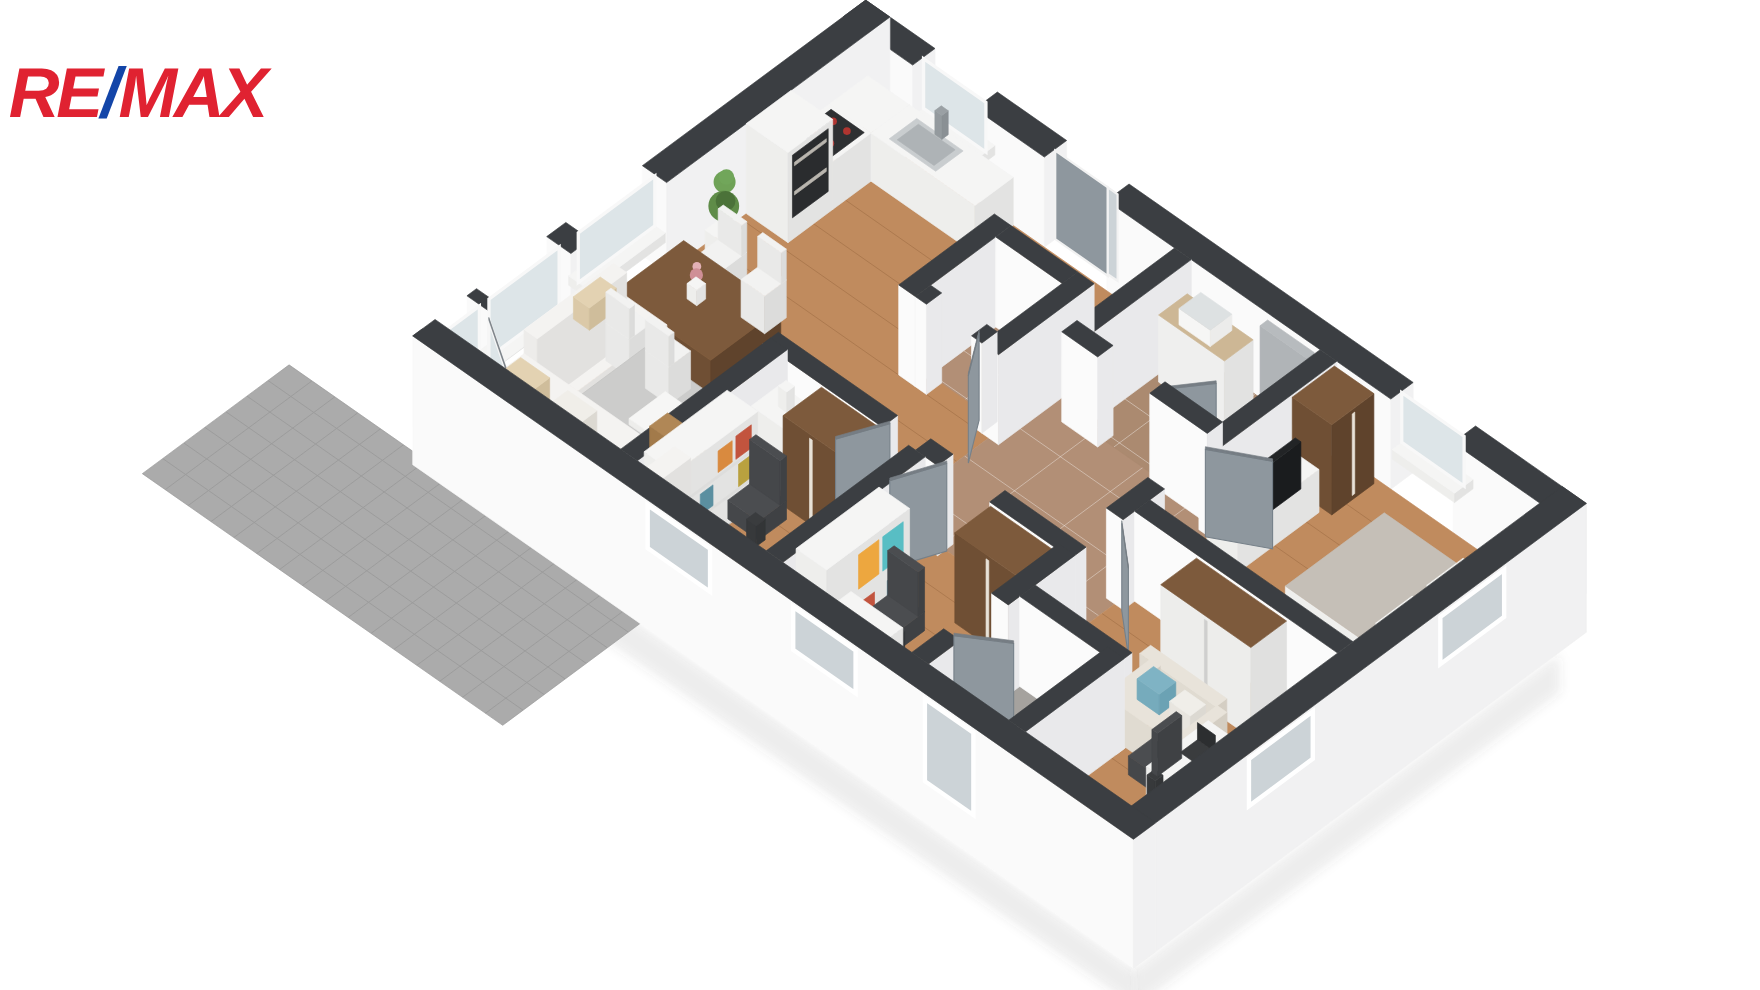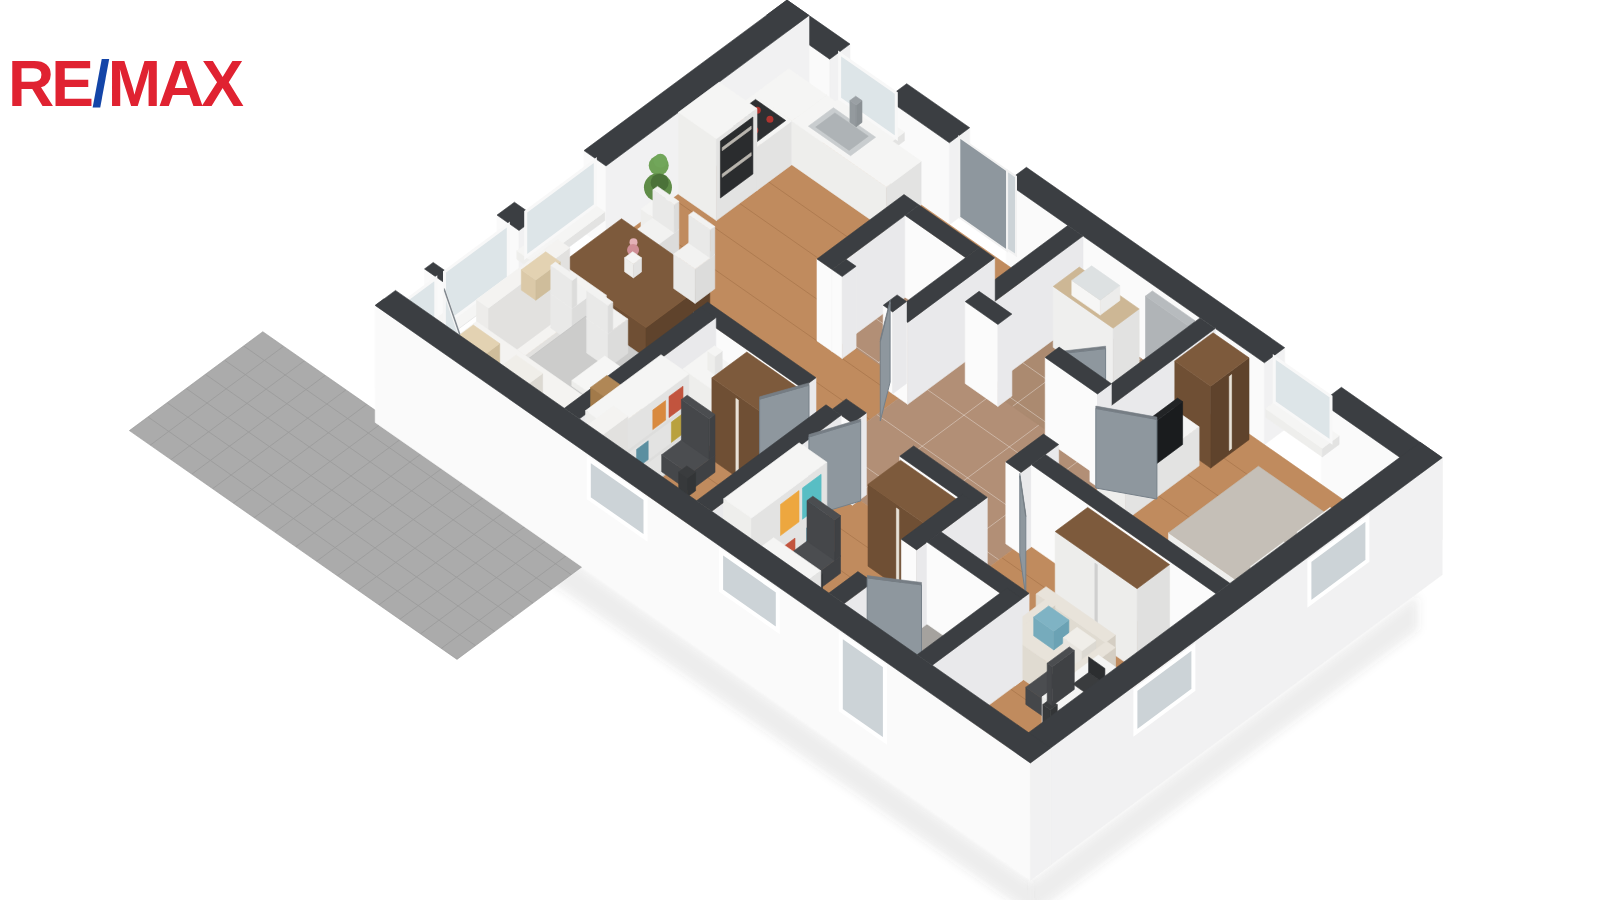--- a/index.html
+++ b/index.html
@@ -1,18 +1,18 @@
 <!DOCTYPE html>
 <html><head>
 <meta charset="utf-8">
 <style>
   html,body{margin:0;padding:0;background:#ffffff;}
   .stage{position:relative;width:1600px;height:900px;background:#ffffff;overflow:hidden;
          font-family:"Liberation Sans", sans-serif;}
-  .logo{position:absolute;left:8px;top:52px;font-weight:bold;
+  .logo{position:absolute;left:8px;top:52px;font-style:italic;font-weight:bold;
         font-size:64px;letter-spacing:-3px;line-height:1;user-select:none;}
   .logo .re,.logo .max{color:#e02231;}
   .logo .slash{color:#1345a8;padding:0 1px;}
   svg{position:absolute;left:0;top:0;}
 </style>
 </head>
 <body>
 
 <div class="stage">
   <div class="logo">

